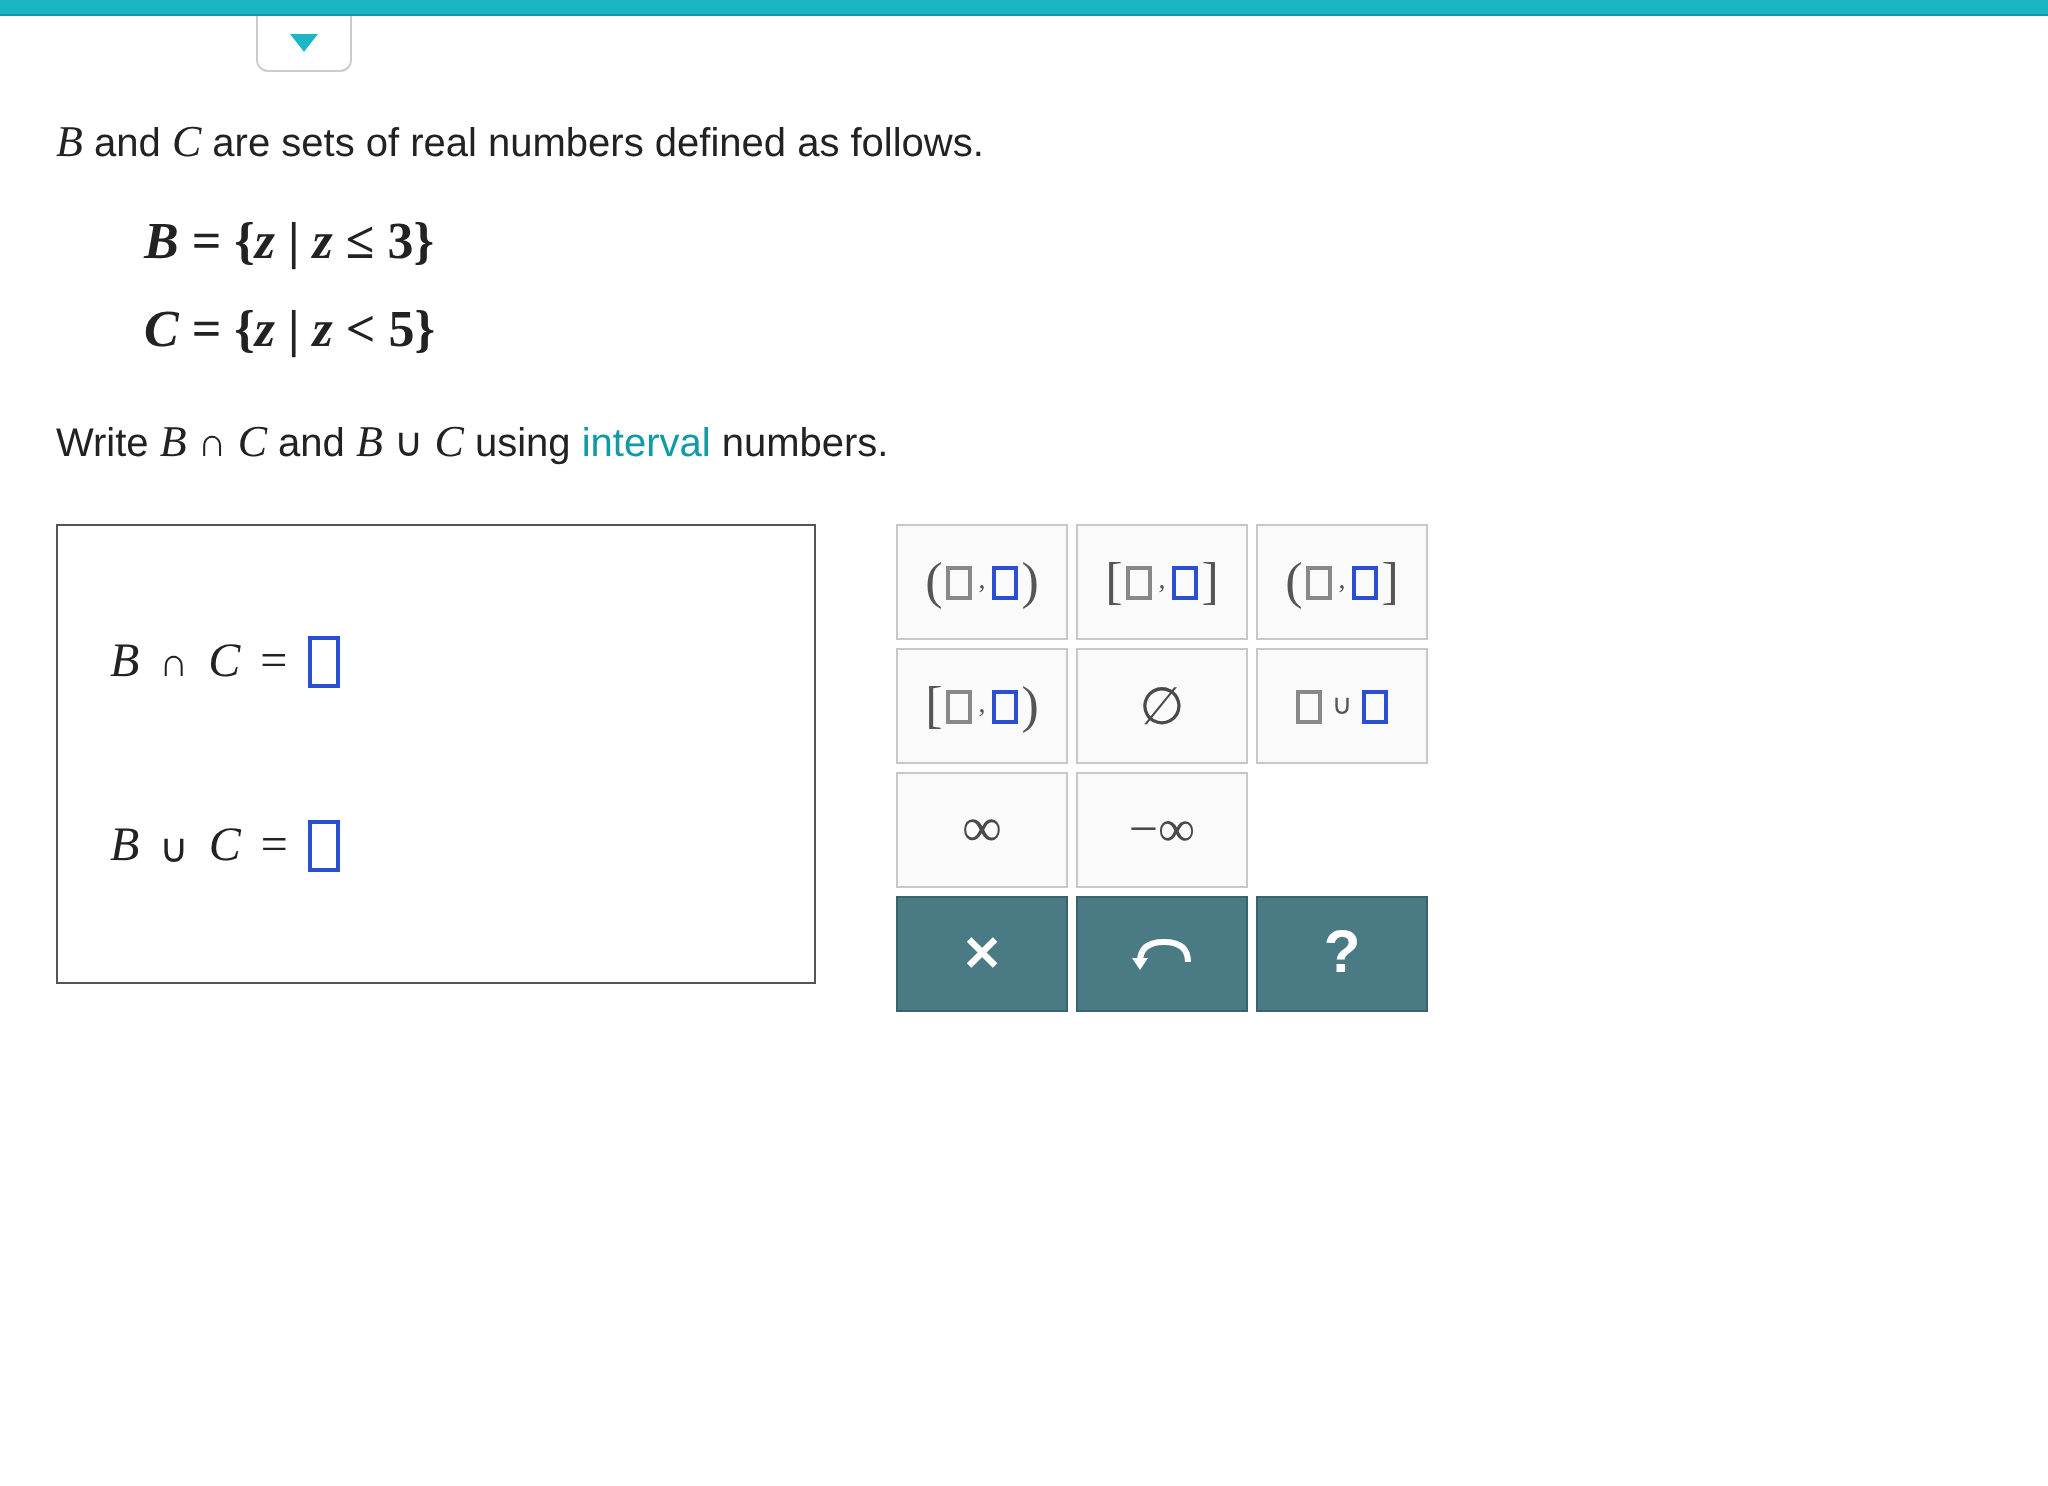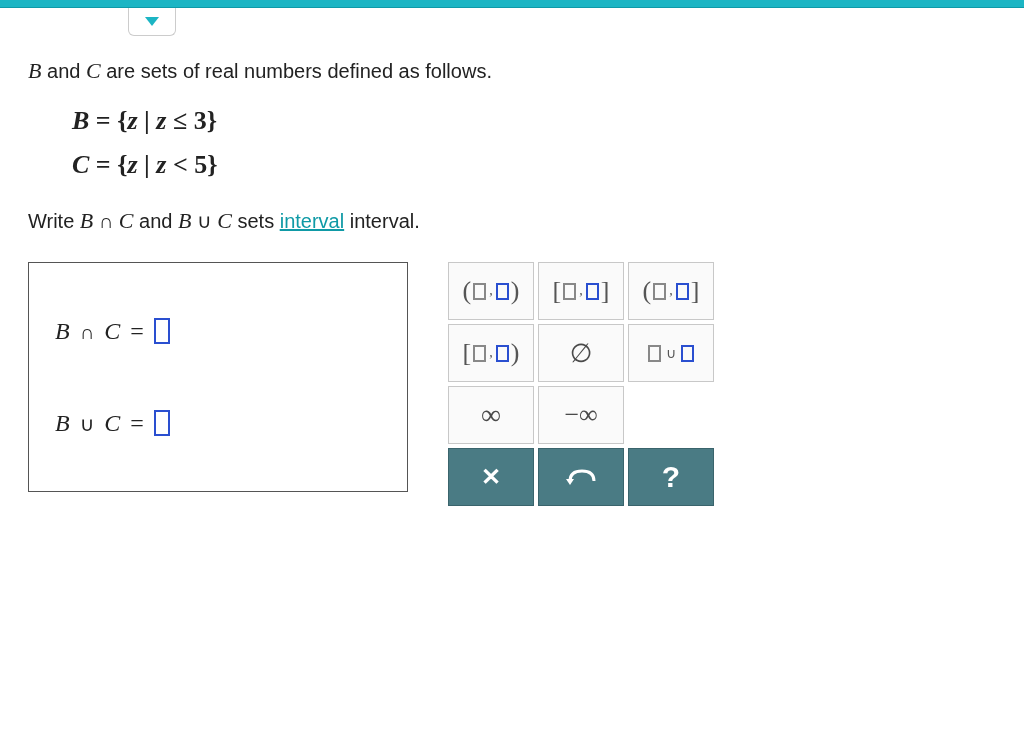--- a/index.html
+++ b/index.html
@@ -51,21 +51,21 @@
   }
   .set-line {
     font-family: 'Times New Roman', serif;
     font-size: 26px;
     font-style: italic;
     margin: 14px 0;
   }
   .set-line .brace { font-style: normal; }
   .set-line .rel { font-style: normal; }
   .instr { font-size: 20px; margin: 6px 0; }
-  .linkish { color: #0f9aa6; text-decoration: underline; cursor: pointer; }
+  .linkish { color: #0f9aa6; cursor: pointer; }
   .empty-sym { font-family: 'Times New Roman', serif; font-size: 22px; }
   .work-row {
     display: flex;
     gap: 40px;
     margin-top: 28px;
     align-items: flex-start;
   }
   .answer-box {
     border: 1px solid #555;
     width: 380px;
@@ -153,21 +153,21 @@
       <span class="brace">{</span><span>z</span><span class="rel"> | </span><span>z</span><span class="rel"> ≤ </span><span class="rel">3</span><span class="brace">}</span>
     </div>
     <div class="set-line">
       <span>C</span>
       <span class="rel">=</span>
       <span class="brace">{</span><span>z</span><span class="rel"> | </span><span>z</span><span class="rel"> &lt; </span><span class="rel">5</span><span class="brace">}</span>
     </div>
   </div>
 
   <div class="instr">
-    <span>Write </span><span class="mVar">B</span><span> ∩ </span><span class="mVar">C</span><span> and </span><span class="mVar">B</span><span> ∪ </span><span class="mVar">C</span><span> sets </span><span class="linkish">interval</span><span> interval.</span>
+    <span>Write </span><span class="mVar">B</span><span> ∩ </span><span class="mVar">C</span><span> and </span><span class="mVar">B</span><span> ∪ </span><span class="mVar">C</span><span> using </span><span class="linkish">interval</span><span> numbers.</span>
   </div>
 
   <div class="work-row">
 
     <div class="answer-box">
       <div class="ans-line">
         <span>B</span>
         <span class="op">∩</span>
         <span>C</span>
         <span class="eq">=</span>

